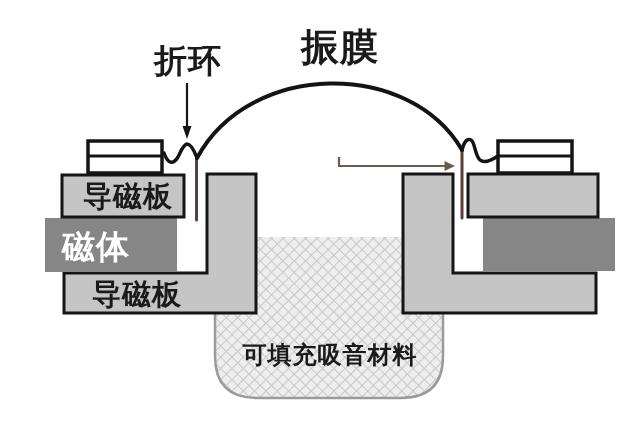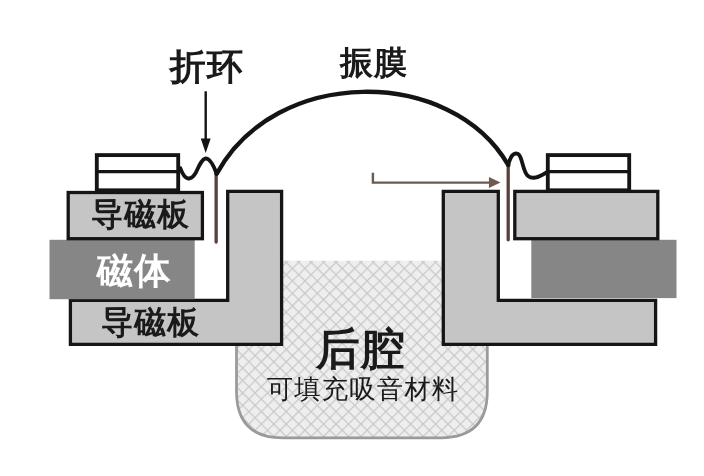--- a/index.html
+++ b/index.html
@@ -14,21 +14,21 @@
   .lbl{
     position:absolute;
     transform:translate(-50%,-50%);
     color:#1a1a1a;
     font-weight:600;
     white-space:nowrap;
     letter-spacing:1px;
     line-height:1;
     user-select:none;
   }
-  .lbl.white{color:#ffffff;margin-left:26px;}
+  .lbl.white{color:#ffffff;}
 </style>
 </head>
 <body>
 
 <div class="stage">
 
   <svg width="640" height="433" viewBox="0 0 640 433">
     <defs>
       <pattern id="hatch" width="8" height="8" patternUnits="userSpaceOnUse" patternTransform="rotate(45)">
         <rect width="8" height="8" fill="#eeeeee"></rect>
@@ -62,29 +62,28 @@
     <path d="M164,153 C168,164 173,165 178,157 C181,151 183,145 187,144 C191,144 194,150 197,158" fill="none" stroke="#141414" stroke-width="3.5" stroke-linecap="round"></path>
     <path d="M462,150 C464,142 467,138 471,140 C475,142 475,156 480,160 C485,164 492,160 498,156" fill="none" stroke="#141414" stroke-width="3.5" stroke-linecap="round"></path>
 
     <path d="M187,83 V128" stroke="#141414" stroke-width="2.2"></path>
     <polygon points="182.5,126 191.5,126 187,139" fill="#141414"></polygon>
 
     <path d="M339,157 V166 H446" fill="none" stroke="#6f5a50" stroke-width="2.2"></path>
     <polygon points="444.5,161 444.5,171 455,166" fill="#6f5a50"></polygon>
   </svg>
 
-  <div class="lbl" style="left:340px; top:58px; font-size:30px">振膜</div>
+  <div class="lbl" style="left:340px; top:47px; font-size:38px">振膜</div>
 
   <div class="lbl" style="left:188px; top:60px; font-size:33px">折环</div>
 
 
 
   <div class="lbl" style="left:128px; top:196px; font-size:29px">导磁板</div>
 
   <div class="lbl white" style="left:96px; top:246px; font-size:33px">磁体</div>
 
   <div class="lbl" style="left:137px; top:294px; font-size:29px">导磁板</div>
 
-  <div class="lbl" style="left:328px; top:318px; font-size:40px">后腔</div>
 
-  <div class="lbl" style="left:330px; top:355px; font-size:24px; font-weight:400">可填充吸音材料</div>
+  <div class="lbl" style="left:330px; top:355px; font-size:24px; font-weight:700">可填充吸音材料</div>
 
 </div>
 
 </body></html>

